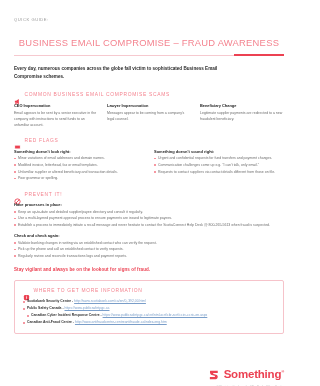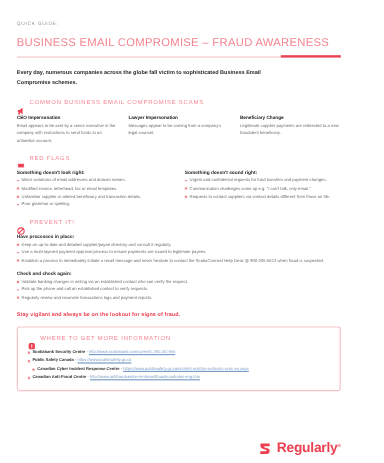--- a/index.html
+++ b/index.html
@@ -14,25 +14,26 @@
 
   
   .kicker {
     margin-top: 17px;
     font-size: 4.1px;
     letter-spacing: 0.55px;
     color: #9a9a9a;
     text-transform: uppercase;
   }
   .doc-title {
-    margin-top: 7px;
+    margin-top: 15px;
     font-size: 9.4px;
     letter-spacing: 0.25px;
     color: #f4838f;
     white-space: nowrap;
+    text-align: center;
   }
   .rule-wrap { margin-top: 6px; display: flex; align-items: center; height: 2px; }
   .rule-thin { flex: 1 1 auto; height: 1px; background: #f6c9cf; }
   .rule-thick { width: 50px; height: 2px; background: #ec4152; }
 
   
   .intro {
     margin-top: 9px;
     font-size: 4.6px;
     font-weight: bold;
@@ -249,18 +250,18 @@
     </ul>
   </div>
 
   <div class="footer">
     <div class="logo-row">
       <span class="logo-mark">
         <svg viewBox="0 0 16 17" width="12" height="13">
           <path d="M3 2h10v3H7.5c-1 0-1 1.2 0 1.4L11 7.6c3 .9 2.6 5.4-.6 5.9H2.5v-3H8.6c1.1 0 1.1-1.3.1-1.6L5.2 7.8C2.2 6.9 2.4 2.6 3 2z" fill="#ec4152"></path>
         </svg>
       </span>
-      <span class="logo-word"><span>Regularly</span><span class="logo-tm">®</span></span>
+      <span class="logo-word"><span>Something</span><span class="logo-tm">®</span></span>
     </div>
     <div class="legal">® Registered trademark of The Bank of Nova Scotia.</div>
   </div>
 
 </div>
 
 </body></html>

